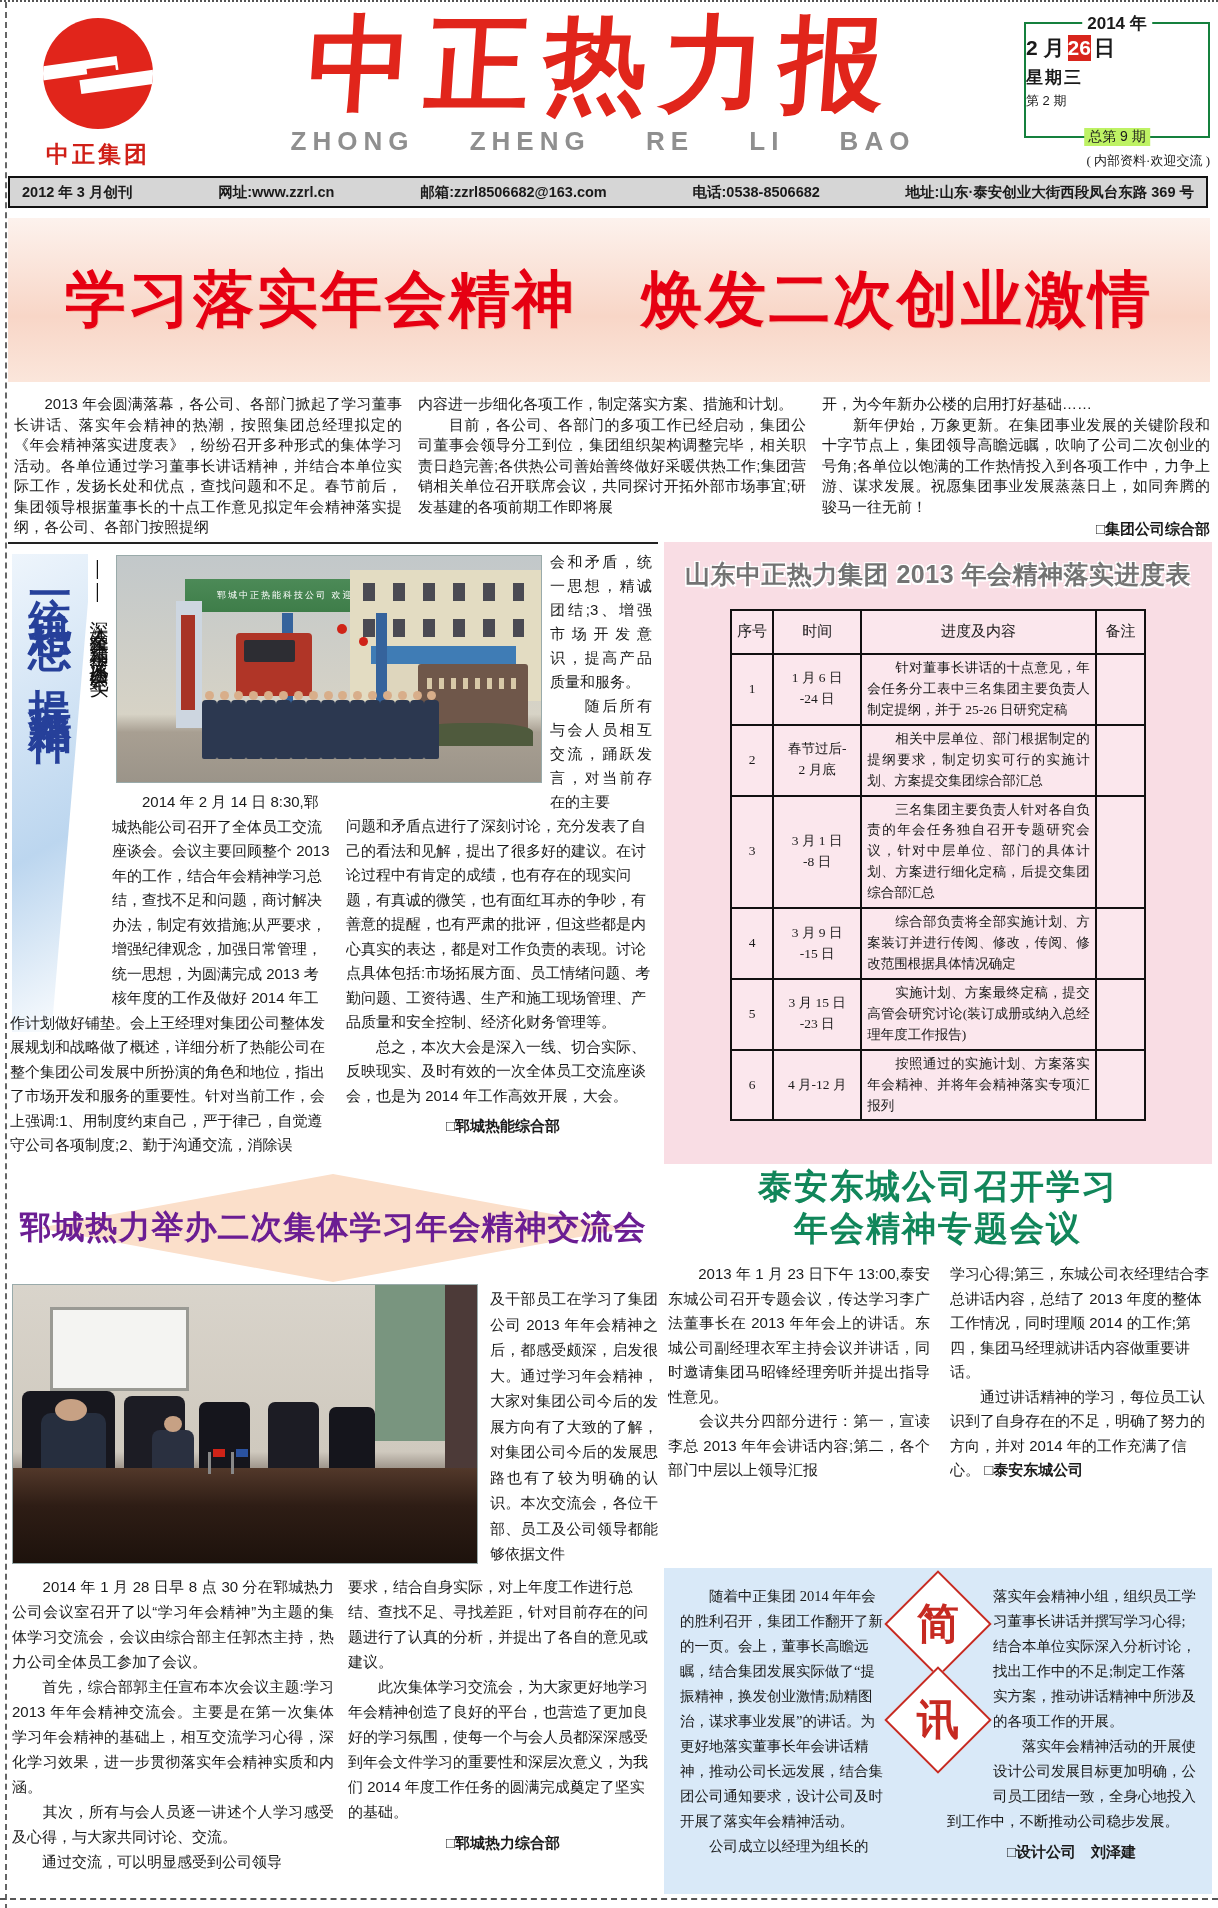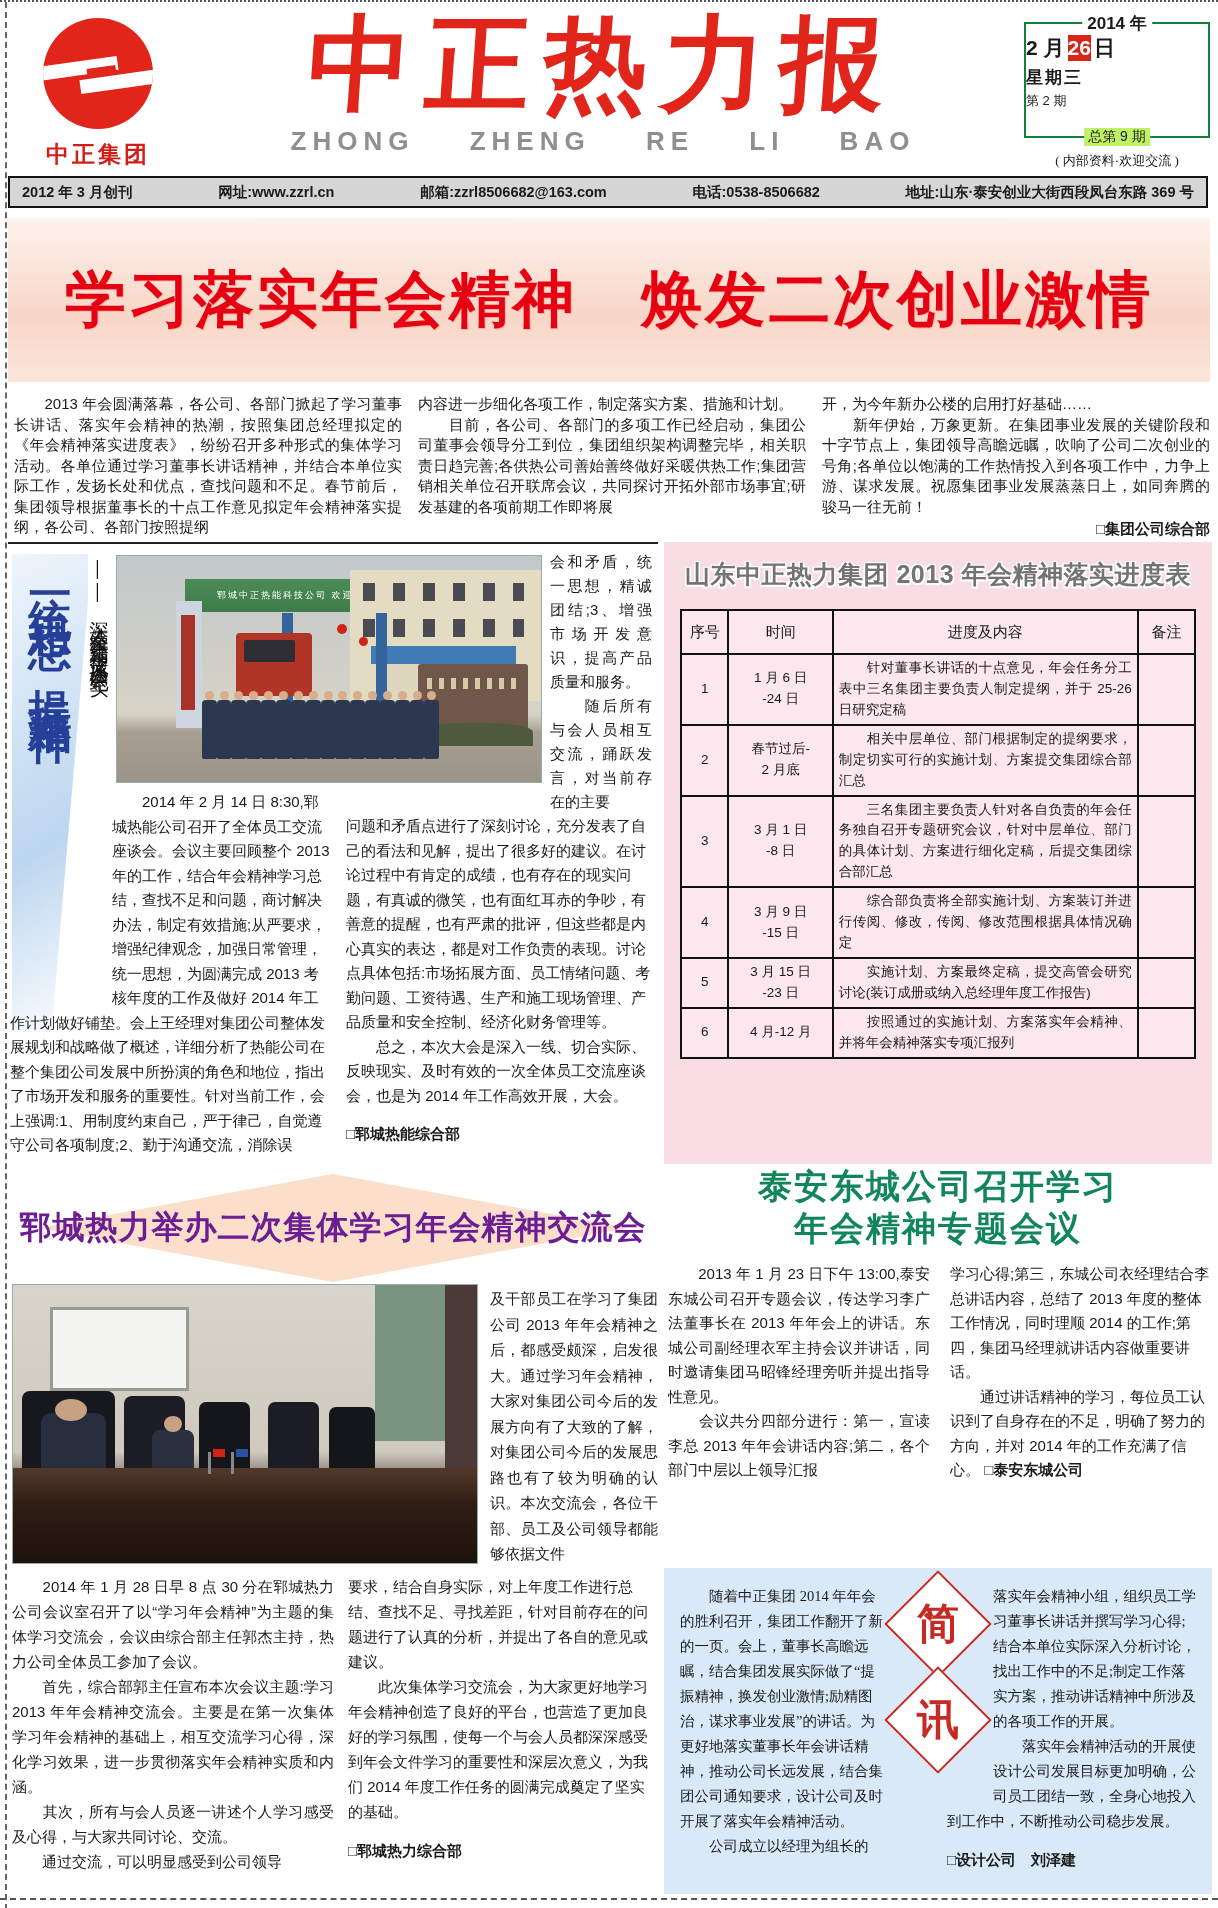--- a/index.html
+++ b/index.html
@@ -22,21 +22,21 @@
                font-size:104px;line-height:112px;letter-spacing:14px;transform:skewX(-4deg);white-space:nowrap;}
   .paper-pinyin{margin-top:6px;color:#8f8f8f;font-weight:bold;font-size:26px;letter-spacing:6px;word-spacing:42px;white-space:nowrap;}
   .datebox-wrap{width:186px;position:relative;padding-top:14px;}
   .datebox{position:relative;border:2px solid #15803d;height:112px;text-align:left;}
   .datebox-year{position:absolute;top:-12px;left:50%;transform:translateX(-50%);background:#fff;padding:0 5px;font-size:17px;font-weight:bold;white-space:nowrap;}
   .datebox-md{margin-top:10px;font-size:21px;font-weight:900;}
   .datebox-day{display:inline-block;background:#d8251c;color:#fff;padding:1px 0;margin:0 3px;}
   .datebox-week{margin-top:4px;font-size:17px;font-weight:900;letter-spacing:2px;}
   .datebox-issue{margin-top:3px;font-size:13px;}
   .datebox-total{position:absolute;bottom:-10px;left:50%;transform:translateX(-50%);background:#bef264;padding:0 4px;font-size:14px;white-space:nowrap;}
-  .datebox-note{margin-top:14px;text-align:center;font-size:13px;font-family:"Liberation Serif","DejaVu Serif",serif;white-space:nowrap;}
+  .datebox-note{margin-top:14px;text-align:right;font-size:13px;font-family:"Liberation Serif","DejaVu Serif",serif;white-space:nowrap;}
   
   .infobar{left:8px;top:174px;width:1200px;height:32px;background:#d6d6d6;border:2px solid #111;
            display:flex;align-items:center;justify-content:space-between;padding:0 12px;box-sizing:border-box;font-size:14.5px;font-weight:bold;}
   
   .banner{left:8px;top:216px;width:1202px;height:164px;background:linear-gradient(180deg,#fdf2ed 0%,#f8d6c7 60%,#fbe6db 100%);
           display:flex;align-items:center;justify-content:center;}
   .banner-text{color:#e60012;font-size:61px;font-weight:900;letter-spacing:3px;white-space:nowrap;
                text-shadow:1px 1px 0 #f7b9a6;}
   
   .lead-cols{left:14px;top:392px;width:1196px;height:148px;display:flex;gap:16px;}
@@ -50,21 +50,21 @@
             clip-path:polygon(0 0,100% 0,100% 10%,52% 100%,0 100%);}
   .strip-text{position:relative;writing-mode:vertical-rl;font-size:43px;font-weight:900;color:#26409a;
               height:100%;margin:0 auto;line-height:76px;letter-spacing:10px;padding-top:8px;box-sizing:border-box;
               font-family:"Liberation Serif","DejaVu Serif",serif;}
   .vsub{left:86px;top:558px;height:450px;writing-mode:vertical-rl;font-size:19px;letter-spacing:4px;color:#111;}
   .sidecol{left:550px;top:548px;width:102px;height:268px;font-size:15px;line-height:24px;overflow:hidden;}
   .unify-cols{left:10px;top:788px;width:648px;height:384px;}
   .unify-c1{position:absolute;left:0;top:0;width:322px;height:384px;font-size:15px;line-height:24.5px;overflow:hidden;}
   .unify-spacer{float:left;width:102px;height:214px;}
   .unify-c2{position:absolute;left:336px;top:24px;width:314px;height:360px;font-size:15px;line-height:24.5px;overflow:hidden;}
-  .byline{font-weight:bold;text-align:left;margin-top:14px;font-size:15px;}
+  .byline{font-weight:bold;text-align:center;margin-top:6px;font-size:15px;}
   
   .photo{overflow:hidden;border:1px solid #9aa;box-sizing:border-box;}
   .photo1{left:116px;top:553px;width:426px;height:228px;background:linear-gradient(180deg,#c2c8ca 0%,#d7d3c6 70%,#a89f92 78%,#9b9489 100%);}
   .photo2{left:12px;top:1282px;width:466px;height:280px;background:linear-gradient(180deg,#d9d4cb 0%,#cfc9be 60%,#3a2a22 78%,#241712 100%);}
   .pp{position:absolute;}
   .banner-green{left:16%;top:10%;width:50%;height:15%;background:linear-gradient(180deg,#4c8a57,#3e7d49);color:#fff;
                 font-size:9px;letter-spacing:2px;display:flex;align-items:center;justify-content:center;white-space:nowrap;overflow:hidden;}
   .persons{left:20%;top:58%;width:56%;height:32%;display:flex;align-items:flex-end;justify-content:space-between;}
   .person{width:15px;height:82%;background:#2c3850;border-radius:4px 4px 2px 2px;position:relative;}
   .person::before{content:"";position:absolute;top:-9px;left:3px;width:9px;height:9px;border-radius:50%;background:#d8ae8a;}
@@ -74,22 +74,22 @@
               clip-path:polygon(0 50%,50% 0,100% 50%,50% 100%);}
   .yc-title{position:relative;color:#6b1d93;font-size:32px;font-weight:900;letter-spacing:1px;white-space:nowrap;}
   .yc-sidecol{left:490px;top:1284px;width:168px;height:280px;font-size:15px;line-height:25.5px;overflow:hidden;}
   .yc-cols{left:12px;top:1572px;width:646px;height:326px;}
   .yc-c1{position:absolute;left:0;top:0;width:322px;height:326px;font-size:15px;line-height:25px;overflow:hidden;}
   .yc-c2{position:absolute;left:336px;top:0;width:310px;height:326px;font-size:15px;line-height:25px;overflow:hidden;}
   
   .pink-block{left:664px;top:540px;width:548px;height:622px;background:#f9dde4;box-sizing:border-box;padding:16px 14px;}
   .pt-title{text-align:center;font-size:25px;font-weight:900;color:#737373;letter-spacing:0.5px;white-space:nowrap;
             text-shadow:-1.5px -1.5px 0 #fff,1.5px -1.5px 0 #fff,-1.5px 1.5px 0 #fff,1.5px 1.5px 0 #fff;}
-  table.progress{margin:18px auto 0;border-collapse:collapse;width:516px;background:#fbe7ed;
-                 font-family:Liberation Sans, sans-serif;font-size:13.5px;}
+  table.progress{margin:18px auto 0;border-collapse:collapse;width:416px;background:#fbe7ed;
+                 font-family:Liberation Serif, serif;font-size:13.5px;}
   table.progress th,table.progress td{border:2px solid #111;padding:3px 5px;line-height:1.55;}
   table.progress th{font-weight:normal;font-size:15px;height:36px;}
   td.c0{width:36px;text-align:center;}
   td.c1{width:94px;text-align:center;white-space:pre-line;}
   td.c2{width:300px;text-align:justify;}
   td.c3{width:46px;}
   
   .ta-title{left:664px;top:1164px;width:548px;text-align:center;color:#11865a;font-weight:900;font-size:34px;line-height:42px;
             font-family:"Liberation Serif","DejaVu Serif",serif;letter-spacing:2px;}
   .ta-cols{left:668px;top:1260px;width:544px;height:298px;display:flex;gap:20px;}

